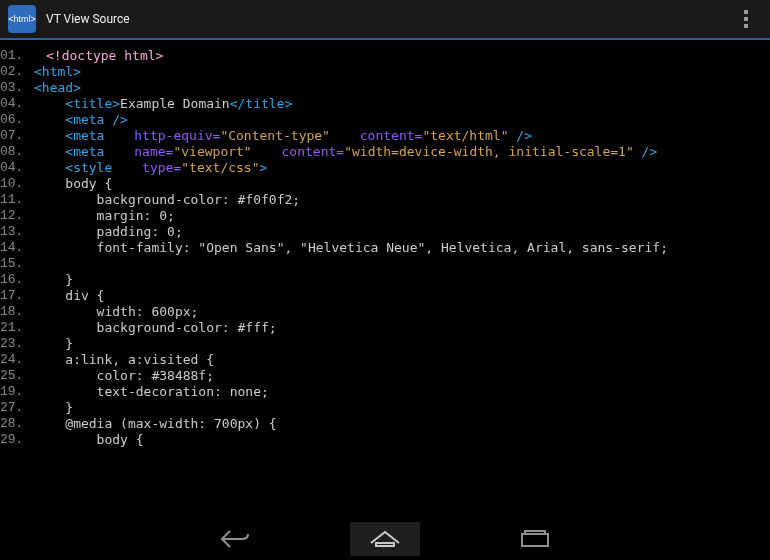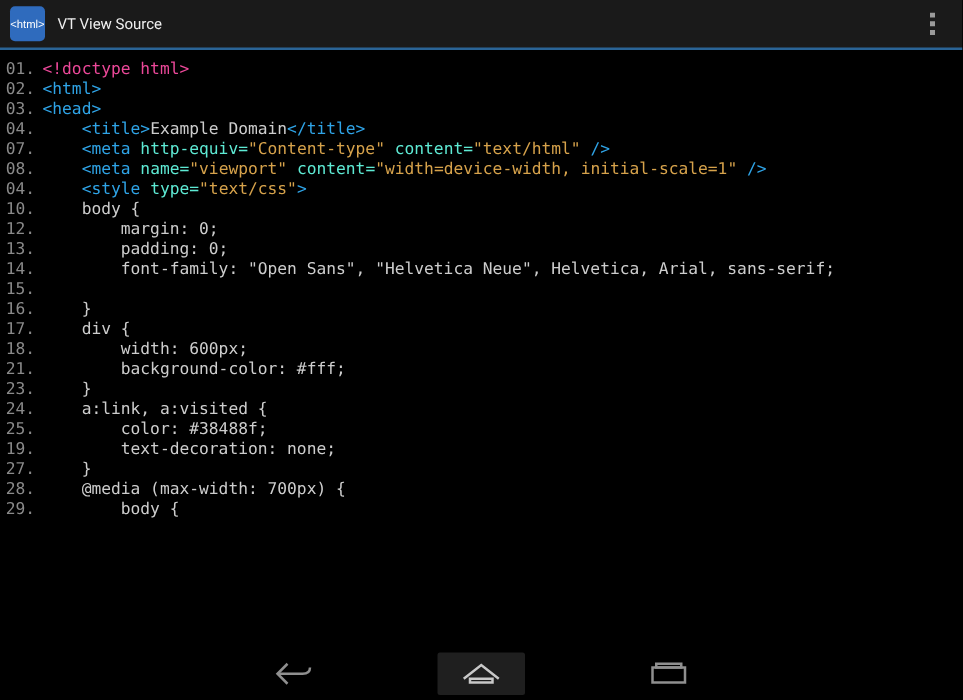--- a/index.html
+++ b/index.html
@@ -55,34 +55,35 @@
     padding-top: 8px;
   }
   .line {
     display: flex;
     font-size: 13px;
     line-height: 16px;
     white-space: pre;
   }
   .gutter {
     width: 34px;
-    text-align: right;
+    text-align: left;
     color: #8a8a8a;
     padding-right: 6px;
     flex-shrink: 0;
     user-select: none;
+    font-family: Liberation Mono, monospace;
   }
   .code {
     flex: 1;
     color: #cdcdcd;
   }
   .tag   { color: #2fa4e7; }
-  .attr  { color: #5eead4; }
+  .attr  { color: #8b5cf6; margin-left: 22px; }
   .str   { color: #d6a24b; }
-  .doct  { color: #ec4899; }
+  .doct  { color: #f9a8d4; margin-left: 12px; }
 
   .nav-bar {
     position: absolute;
     bottom: 0;
     left: 0;
     width: 770px;
     height: 42px;
     background: #000;
     display: flex;
     align-items: center;
@@ -116,24 +117,26 @@
       <rect x="0" y="14" width="4" height="4" fill="#9a9a9a"></rect>
     </svg>
   </div>
 </div>
 
 <div class="code-area" id="code-area">
     <div class="line"><span class="gutter">01.</span><span class="code"><span class="doct">&lt;!doctype html&gt;</span></span></div>
     <div class="line"><span class="gutter">02.</span><span class="code"><span class="tag">&lt;html&gt;</span></span></div>
     <div class="line"><span class="gutter">03.</span><span class="code"><span class="tag">&lt;head&gt;</span></span></div>
     <div class="line"><span class="gutter">04.</span><span class="code"><span>    </span><span class="tag">&lt;title&gt;</span><span>Example Domain</span><span class="tag">&lt;/title&gt;</span></span></div>
+    <div class="line"><span class="gutter">06.</span><span class="code"><span>    </span><span class="tag">&lt;meta /&gt;</span></span></div>
     <div class="line"><span class="gutter">07.</span><span class="code"><span>    </span><span class="tag">&lt;meta </span><span class="attr">http-equiv=</span><span class="str">"Content-type"</span><span class="attr"> content=</span><span class="str">"text/html"</span><span class="tag"> /&gt;</span></span></div>
     <div class="line"><span class="gutter">08.</span><span class="code"><span>    </span><span class="tag">&lt;meta </span><span class="attr">name=</span><span class="str">"viewport"</span><span class="attr"> content=</span><span class="str">"width=device-width, initial-scale=1"</span><span class="tag"> /&gt;</span></span></div>
     <div class="line"><span class="gutter">04.</span><span class="code"><span>    </span><span class="tag">&lt;style </span><span class="attr">type=</span><span class="str">"text/css"</span><span class="tag">&gt;</span></span></div>
     <div class="line"><span class="gutter">10.</span><span class="code"><span>    body {</span></span></div>
+    <div class="line"><span class="gutter">11.</span><span class="code"><span>        background-color: #f0f0f2;</span></span></div>
     <div class="line"><span class="gutter">12.</span><span class="code"><span>        margin: 0;</span></span></div>
     <div class="line"><span class="gutter">13.</span><span class="code"><span>        padding: 0;</span></span></div>
     <div class="line"><span class="gutter">14.</span><span class="code"><span>        font-family: "Open Sans", "Helvetica Neue", Helvetica, Arial, sans-serif;</span></span></div>
     <div class="line"><span class="gutter">15.</span><span class="code"><span>        </span></span></div>
     <div class="line"><span class="gutter">16.</span><span class="code"><span>    }</span></span></div>
     <div class="line"><span class="gutter">17.</span><span class="code"><span>    div {</span></span></div>
     <div class="line"><span class="gutter">18.</span><span class="code"><span>        width: 600px;</span></span></div>
     <div class="line"><span class="gutter">21.</span><span class="code"><span>        background-color: #fff;</span></span></div>
     <div class="line"><span class="gutter">23.</span><span class="code"><span>    }</span></span></div>
     <div class="line"><span class="gutter">24.</span><span class="code"><span>    a:link, a:visited {</span></span></div>

